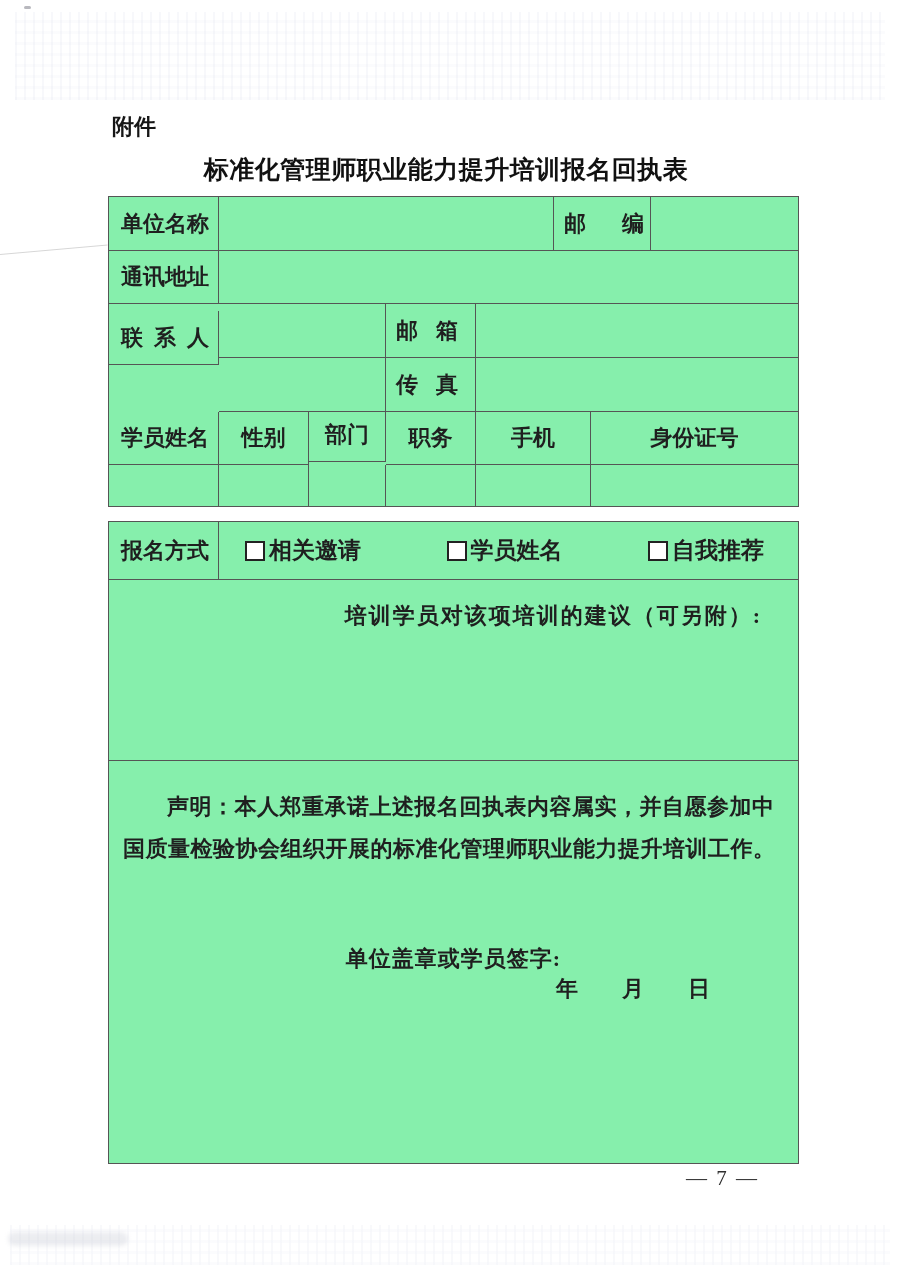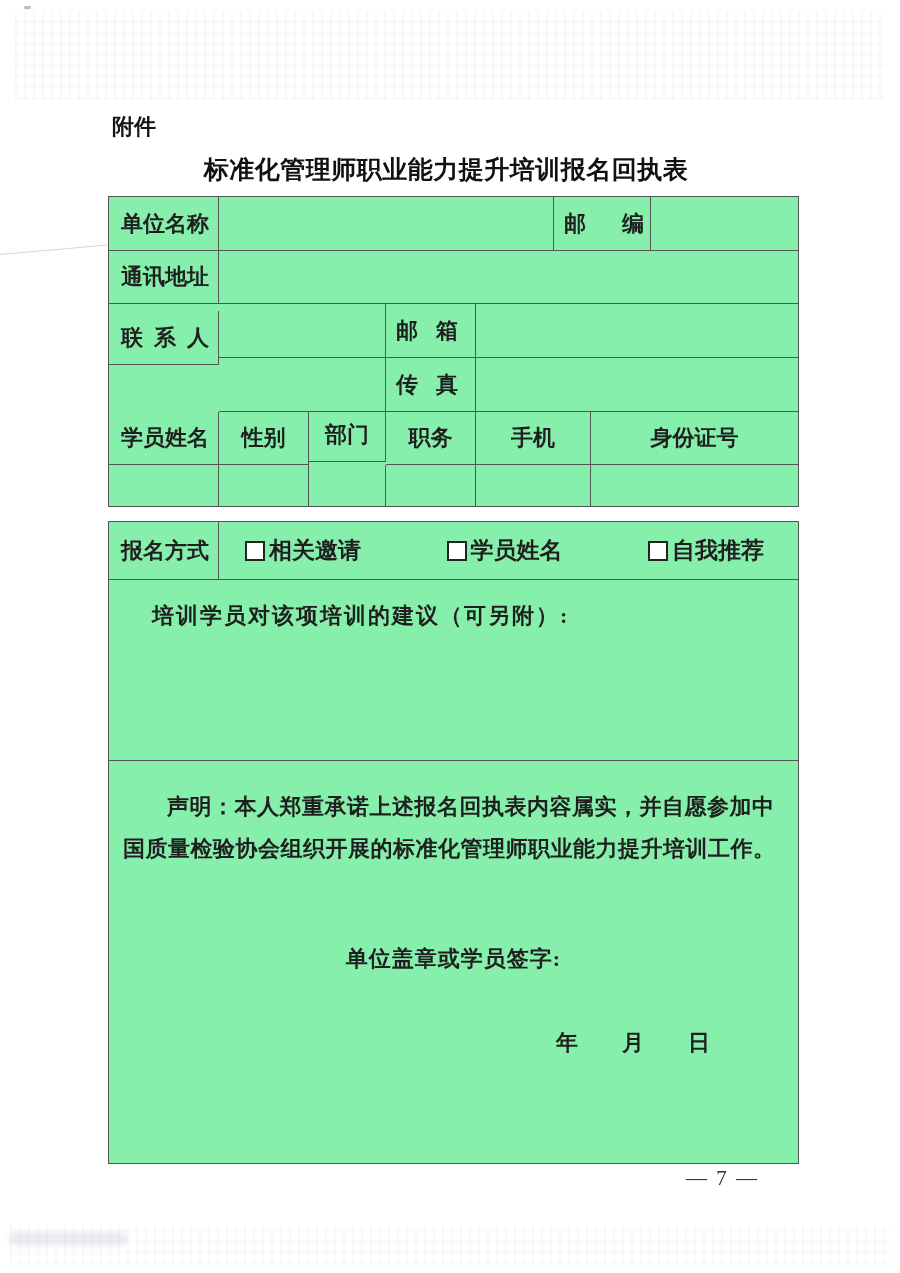--- a/index.html
+++ b/index.html
@@ -51,32 +51,32 @@
   .cb{
     width:16px;height:16px;border:2px solid #222;display:inline-block;
     margin-right:4px;flex:none;background:#fff;
   }
   .opts{
     display:flex;align-items:center;justify-content:space-between;
     width:100%;padding:0 34px 0 26px;box-sizing:border-box;
   }
   .opt{display:flex;align-items:center;font-size:23px;}
   .suggest{
-    padding:21px 20px 0 43px;font-size:22px;align-items:flex-start;
+    padding:21px 36px 0 43px;font-size:22px;align-items:flex-start;justify-content:flex-end;
   }
   .statementWrap{display:block;padding:0;}
   .statement{
     margin:0;padding:25px 14px 0 14px;font-size:22px;line-height:42px;
     text-indent:2em;letter-spacing:.5px;
   }
   .signature{
     margin-top:74px;text-align:center;font-size:22px;letter-spacing:1px;
   }
   .dateline{
-    margin-top:54px;text-align:right;padding-right:88px;font-size:22px;
+    text-align:right;padding-right:88px;font-size:22px;
   }
   .pageNum{
     position:absolute;left:686px;top:1166px;font-size:21px;color:#2e2e2e;
     font-family:var(--serif);letter-spacing:2px;
   }
 </style>
 </head>
 <body>
 
 <div class="page">

